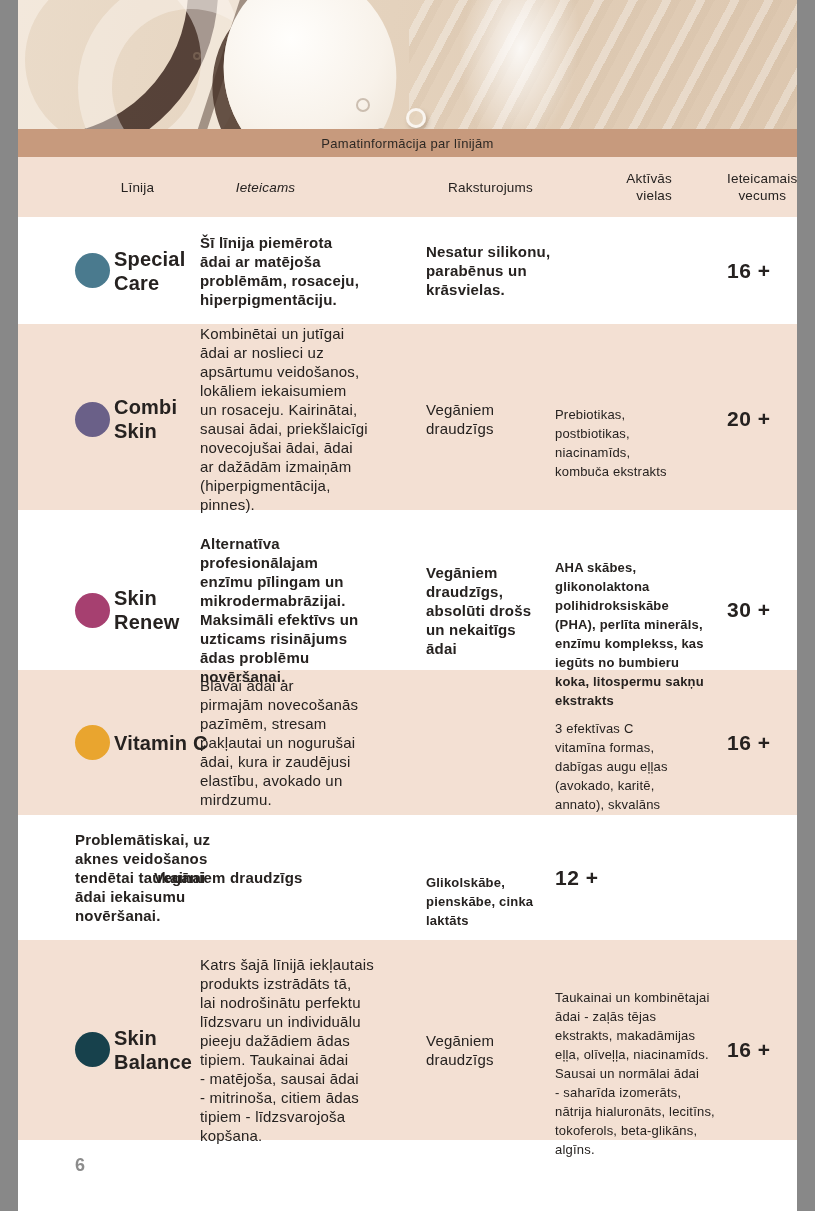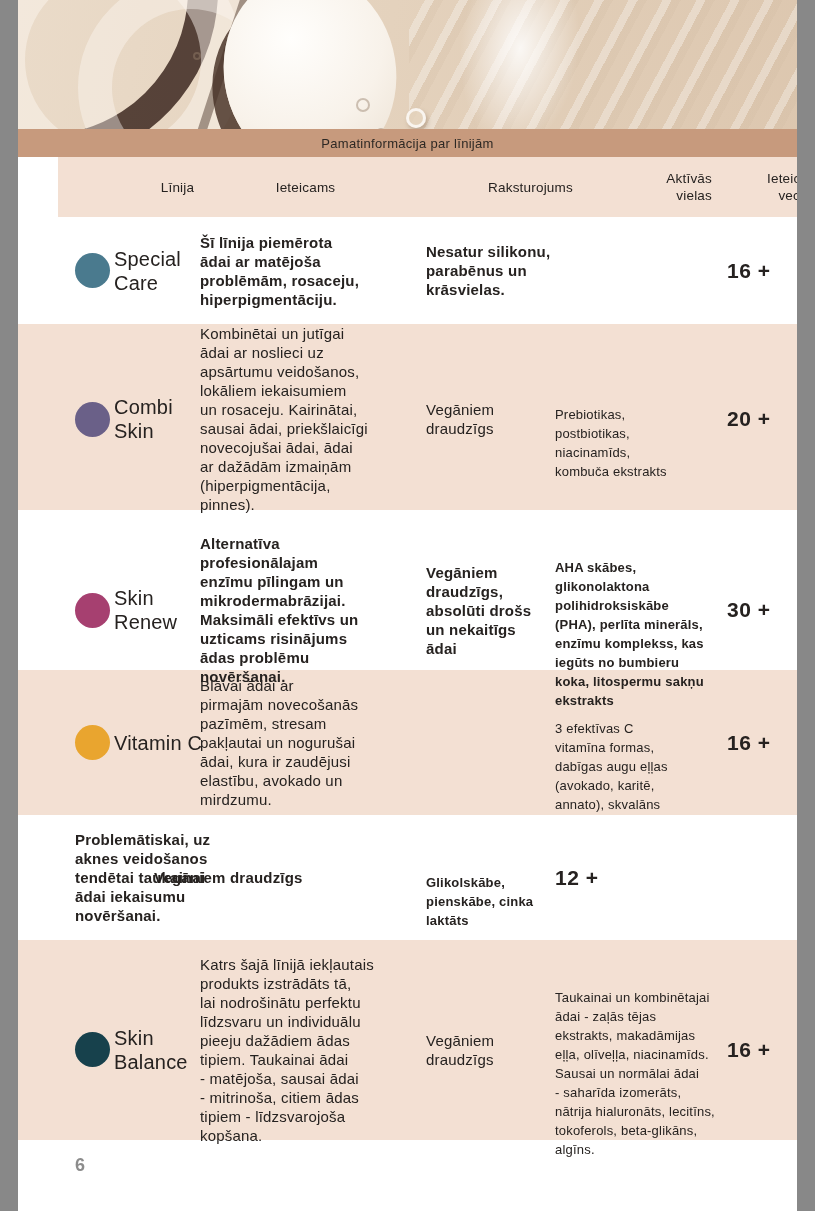--- a/index.html
+++ b/index.html
@@ -42,36 +42,36 @@
     background:rgba(230,213,192,.6); box-shadow:2px 3px 4px rgba(120,95,75,.35); }
   .h-drop.d1 { left:388px; top:108px; width:20px; height:20px; }
   .h-drop.d2 { left:780px; top:58px; width:16px; height:16px; }
 
   
   .banner { height:28px; background:#c79a7d; display:flex; align-items:center; justify-content:center; }
   .banner span { font-size:13px; color:#2d2824; letter-spacing:.3px; }
 
   
   .grid { display:grid; grid-template-columns:125px 226px 129px 172px 1fr; padding-left:57px; }
-  .thead { background:#f3e0d3; height:60px; align-items:center;margin-left:40px; }
+  .thead { background:#f3e0d3; height:60px; align-items:center; }
   .th { font-size:13.5px; text-align:center; white-space:pre; line-height:17px; }
-  .th.c2 { padding-right:95px; }
+  .th.c2 { padding-right:95px;font-style:italic; }
   .th.c4 { padding-right:55px;text-align:right; }
   .th.c5 { padding-right:75px; }
 
   .row { align-items:center; }
   .row.white { background:#ffffff; }
   .row.pink  { background:#f3e0d3; }
   .row.white .ctext { font-weight:700; }
   .r1 { height:107px; } .r2 { height:186px; } .r3 { height:160px; }
   .r4 { height:145px; } .r5 { height:125px; } .r6 { height:200px; }
 
   .linecell { display:flex; align-items:center; gap:4px; }
   .dot { width:35px; height:35px; border-radius:50%; flex:0 0 35px; }
-  .lname { font-size:20px; font-weight:400; line-height:24px; white-space:pre; letter-spacing:.2px; }
+  .lname { font-size:20px; font-weight:700; line-height:24px; white-space:pre; letter-spacing:.2px; }
 
   .ctext { font-size:15px; line-height:19px; white-space:pre; }
   .aktivas { font-size:13px;margin-top:48px; }
   .pull-left { margin-left:-46px; }
   .age { font-size:21px; font-weight:600; letter-spacing:.5px; }
 
   
   .pagenum { position:absolute; left:57px; top:1155px; font-size:18px; font-weight:700; color:#8c8c8c; }
 </style>
 </head>

